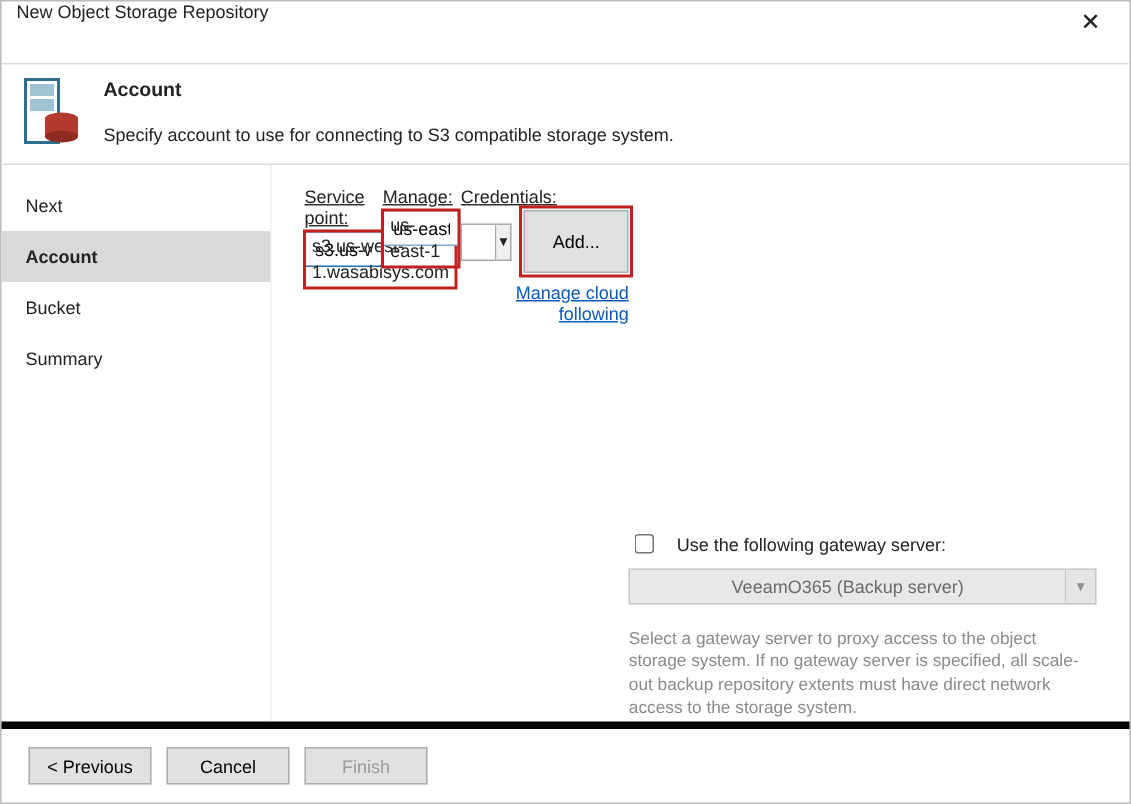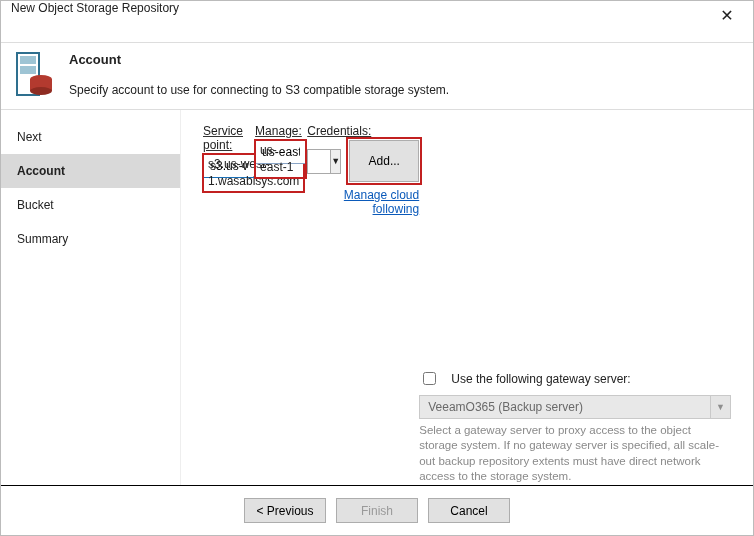--- a/index.html
+++ b/index.html
@@ -29,24 +29,24 @@
   .combo-input { width: 100%; height: 25px; border: 1px solid #a9a9a9; padding: 2px 6px; font-size: 12px; outline: none; }
   .combo-btn { width: 20px; height: 25px; border: 1px solid #a9a9a9; border-left: none; background: #efefef; display: flex; align-items: center; justify-content: center; font-size: 9px; cursor: pointer; }
   .btn { min-width: 70px; height: 42px; border: 1px solid #adadad; background: #e1e1e1; font-size: 12px; cursor: pointer; padding: 0 10px; }
   .btn:disabled { color: #9a9a9a; background: #ececec; }
   .btn.hl-btn { outline: 2px solid #c22020; outline-offset: 1px; }
   .link-row { text-align: right; margin-top: 6px; }
   .link { color: #0b5aba; text-decoration: underline; cursor: pointer; font-size: 12px; }
   .gateway { margin-top: auto; padding-top: 20px; }
   .chk-row { display: flex; align-items: center; gap: 12px; height: 20px; margin-bottom: 6px; }
   .gw-combo { display: flex; }
-  .gw-input { flex: 1; height: 24px; border: 1px solid #c9c9c9; background: #e8e8e8; color: #6a6a6a; padding: 2px 8px; font-size: 12px; }
+  .gw-input { flex: 1; height: 24px; border: 1px solid #c9c9c9; background: #e8e8e8; color: #6a6a6a; padding: 2px 8px; font-size: 12px; text-align: center; }
   .gw-btn { width: 20px; height: 24px; border: 1px solid #c9c9c9; border-left: none; background: #e5e5e5; color: #8e8e8e; display: flex; align-items: center; justify-content: center; font-size: 9px; }
-  .hint { color: #8a8a8a; font-size: 11.5px; line-height: 1.35; margin-top: 4px; }
-  .footer { display: flex; justify-content: center; gap: 10px; padding: 12px 18px; border-top: 1px solid #000000; }
+  .hint { color: #8a8a8a; font-size: 11.5px; line-height: 1.35; margin-top: 16px; }
+  .footer { display: flex; justify-content: flex-start; gap: 10px; padding: 12px 18px; border-top: 5px solid #000000; }
   .ftr-btn { min-width: 82px; height: 25px; border: 1px solid #adadad; background: #e1e1e1; font-size: 12px; cursor: pointer; }
   .ftr-btn:disabled { color: #9a9a9a; }
   .region-txt { display:inline-block; }
 </style>
 </head>
 <body>
 
 <div class="window">
   <div class="titlebar">
     <div class="titlebar-title">New Object Storage Repository</div>
@@ -118,16 +118,16 @@
           <input type="text" class="gw-input" disabled="" value="VeeamO365 (Backup server)" style="">
           <div class="gw-btn">▼</div>
         </div>
         <div class="hint">Select a gateway server to proxy access to the object storage system. If no gateway server is specified, all scale-out backup repository extents must have direct network access to the storage system.</div>
       </div>
     </div>
   </div>
 
   <div class="footer">
     <button class="ftr-btn">&lt; Previous</button>
+    <button class="ftr-btn">Cancel</button>
     <button class="ftr-btn" disabled="">Finish</button>
-    <button class="ftr-btn">Cancel</button>
   </div>
 </div>
 
 </body></html>

